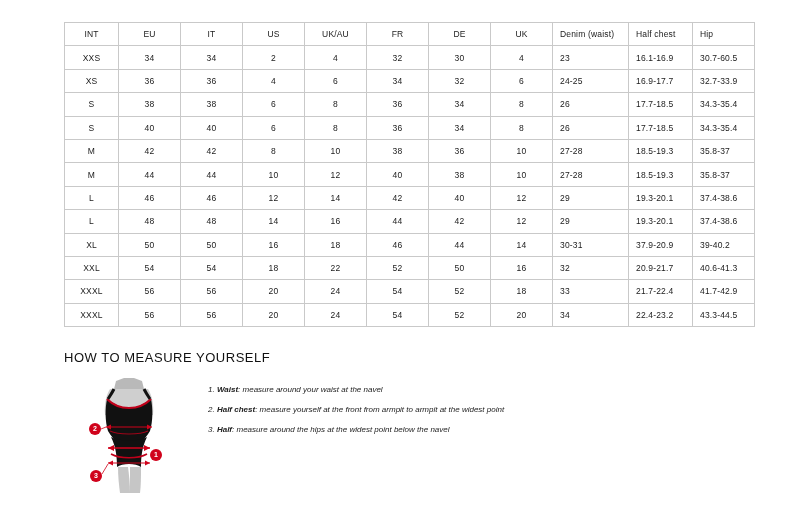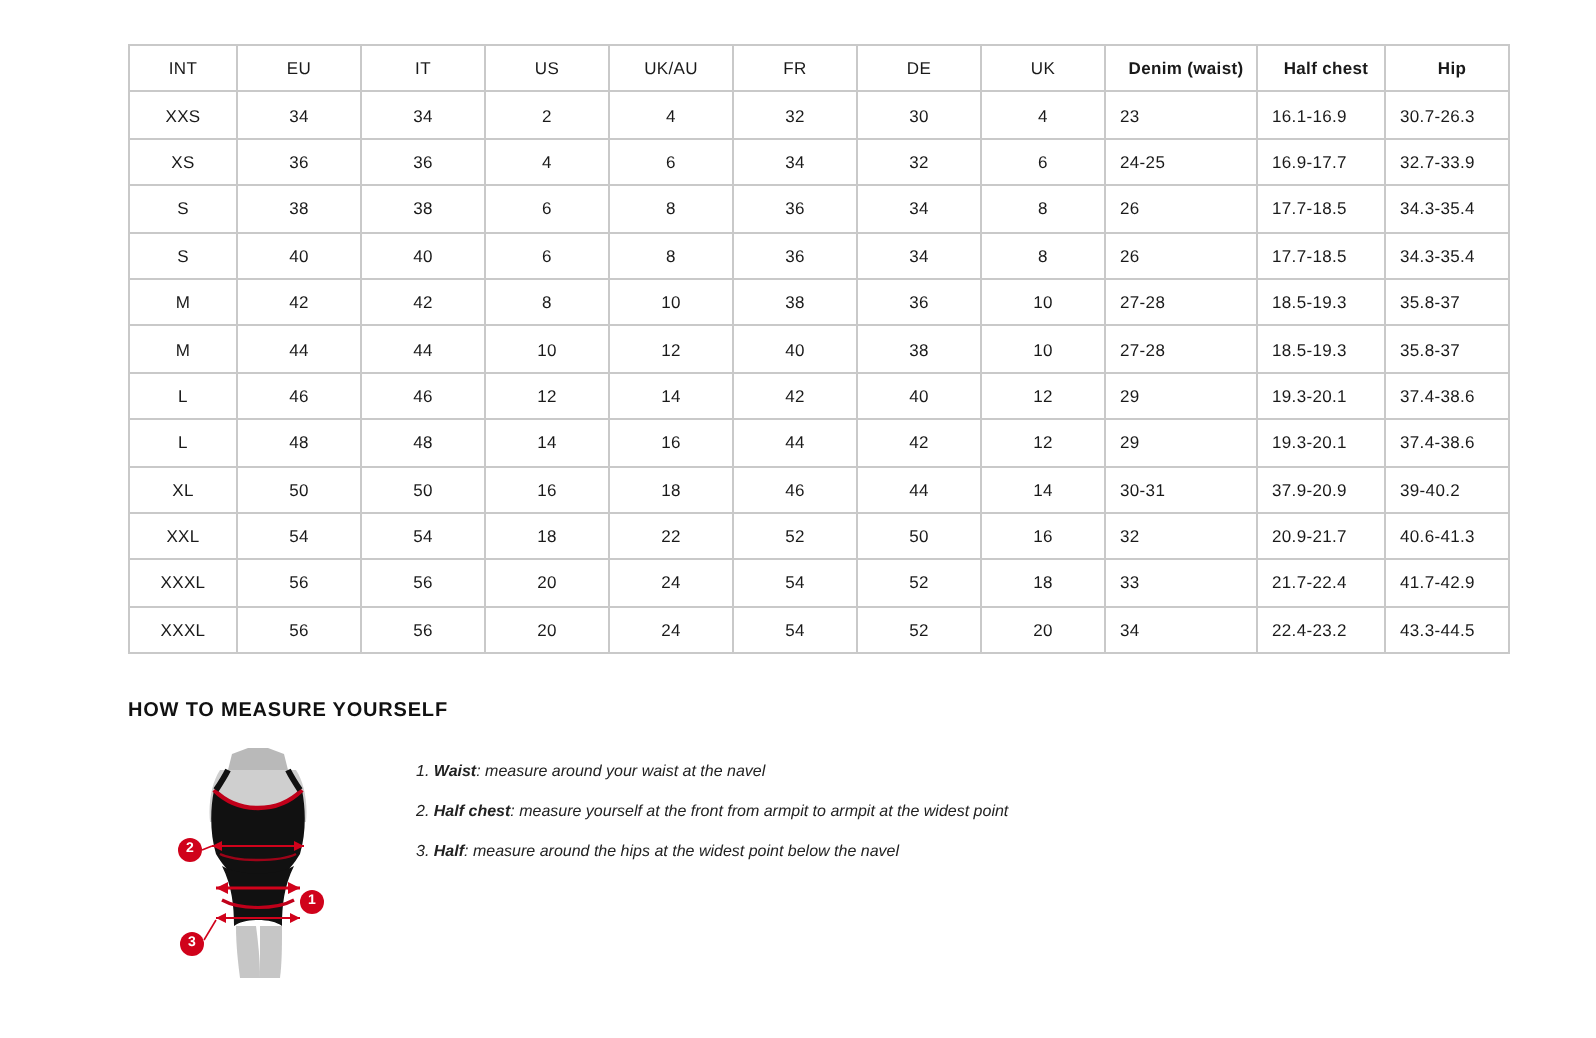--- a/index.html
+++ b/index.html
@@ -59,35 +59,34 @@
   table.size-table col.c8 { width: 76px; }
   table.size-table col.c9 { width: 64px; }
   table.size-table col.c10 { width: 62px; }
 
   
   table.size-table td.left {
     text-align: left;
     padding-left: 7px;
   }
   table.size-table th.left {
-    text-align: center;
+    text-align: left;
     padding-left: 7px;
-    font-weight: bold;
   }
 
   
   .measure-section {
     position: absolute;
     left: 64px;
     top: 350px;
     width: 680px;
   }
   .measure-title {
-    font-size: 10px;
-    font-weight: bold;
+    font-size: 13px;
+    font-weight: normal;
     letter-spacing: 0.04em;
     color: #111;
     margin-bottom: 10px;
   }
   .measure-body {
     position: relative;
     display: flex;
     align-items: flex-start;
   }
   .figure-box {
@@ -166,21 +165,21 @@
           <td>XXS</td>
           <td>34</td>
           <td>34</td>
           <td>2</td>
           <td>4</td>
           <td>32</td>
           <td>30</td>
           <td>4</td>
           <td class="left">23</td>
           <td class="left">16.1-16.9</td>
-          <td class="left">30.7-26.3</td>
+          <td class="left">30.7-60.5</td>
         </tr>
         <tr>
           <td>XS</td>
           <td>36</td>
           <td>36</td>
           <td>4</td>
           <td>6</td>
           <td>34</td>
           <td>32</td>
           <td>6</td>

